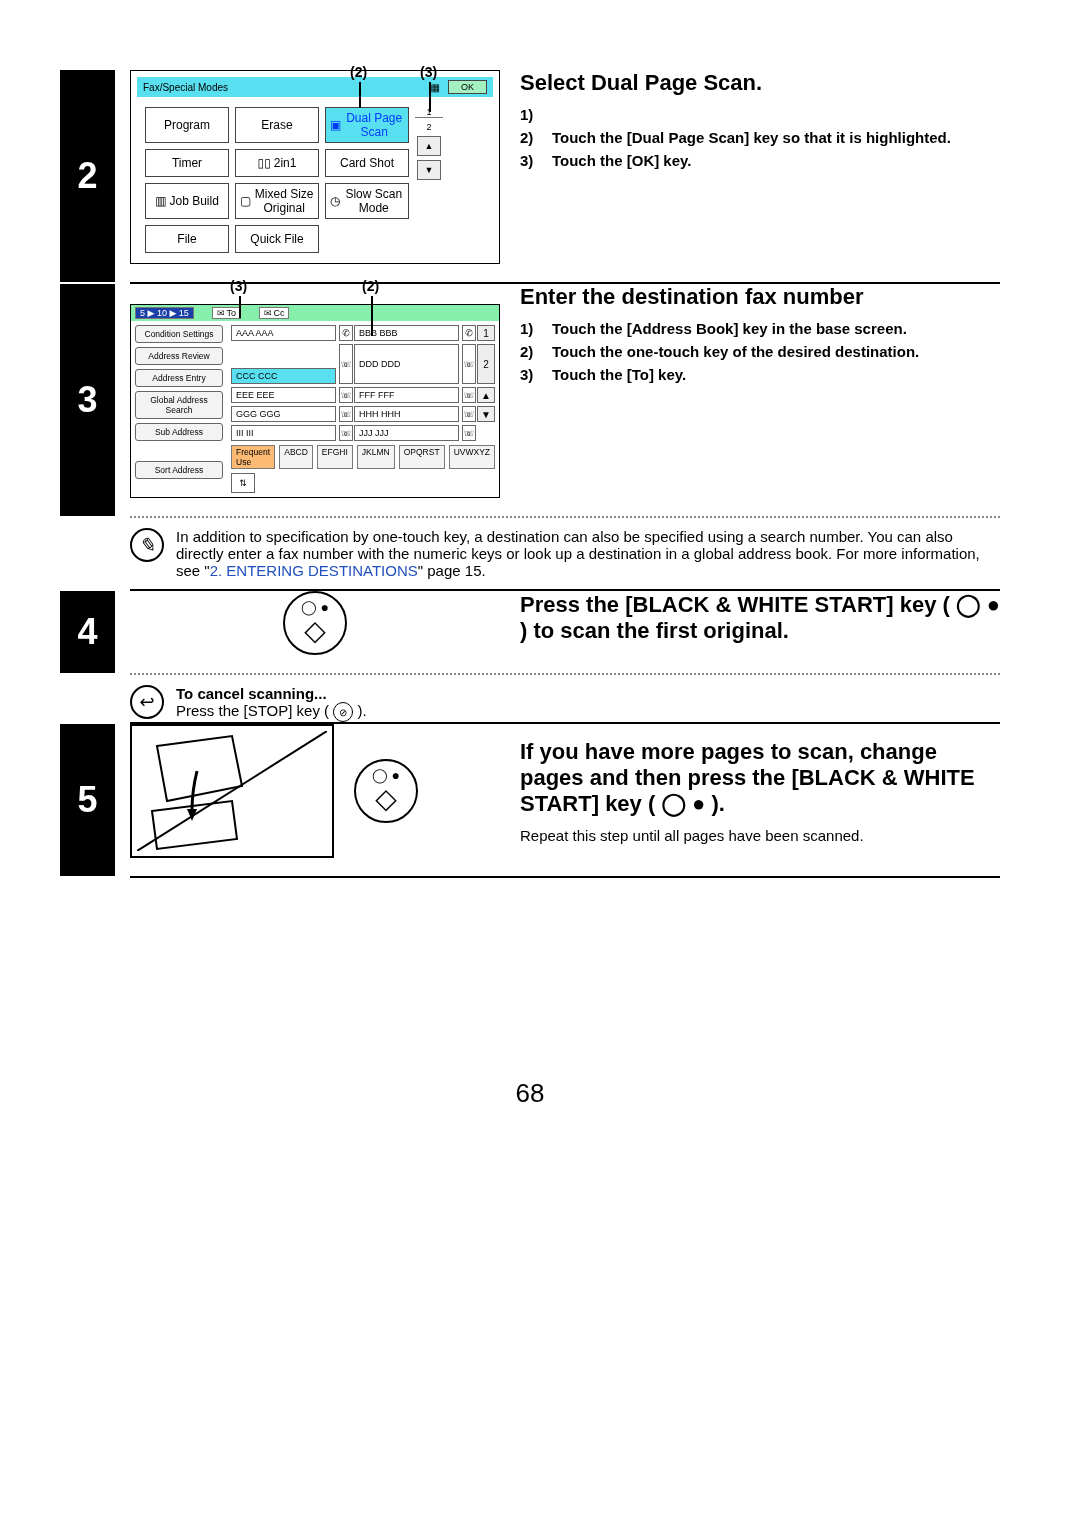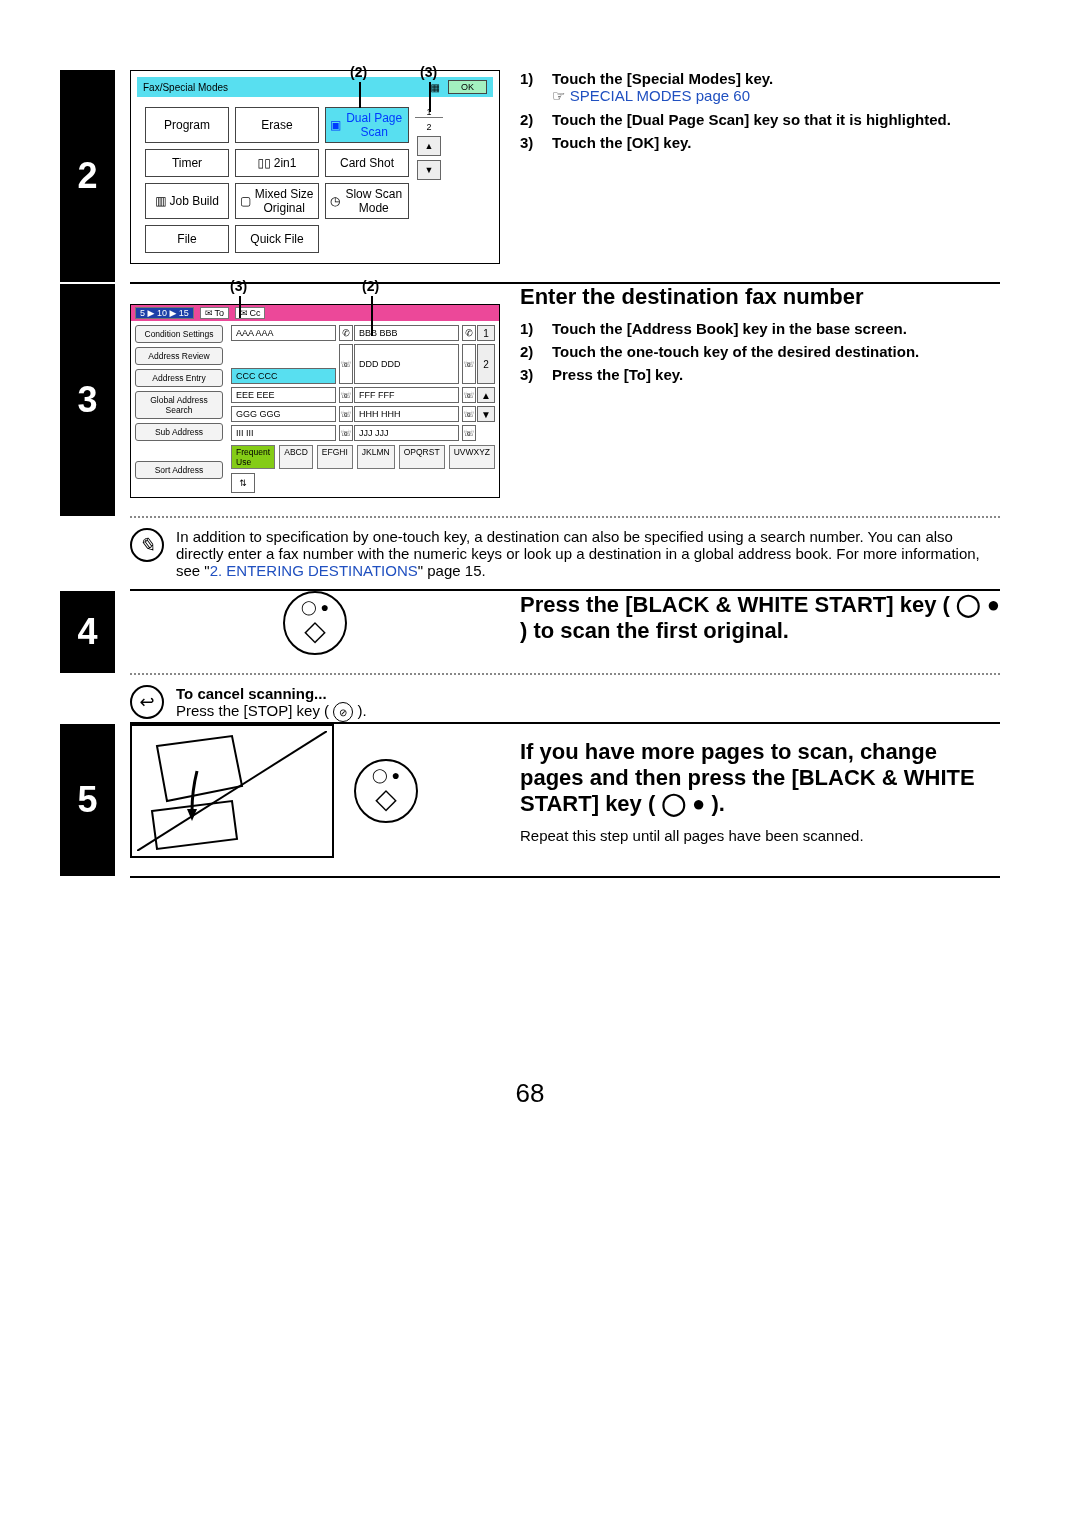--- a/index.html
+++ b/index.html
@@ -147,23 +147,23 @@
   .modes-grid {
     display: grid;
     grid-template-columns: 84px 84px 84px 34px;
     gap: 6px 6px;
     padding: 10px 8px 4px 8px;
     align-items: stretch;
   }
   .modes-grid .btn { min-height: 20px; }
   
   .ab-top {
-    background: #ec4899;
-    display: flex;
-    gap: 6px;
+    background: #86efac;
+    display: flex;
+    gap: 18px;
     align-items: flex-end;
     padding: 2px 4px;
     font-size: 9px;
   }
   .ab-top span { display:flex; align-items:center; gap:2px;}
   .ab-top .tab {
     background:#fff;border:1px solid #777;padding:0 4px;
   }
   .ab-top .tab.sel{background:#1b3fa8;color:#fff;}
   .ab-body {
@@ -190,21 +190,21 @@
     gap:3px 3px;
     font-size:9px;
     align-items:stretch;
   }
   .ab-cell{border:1px solid #666;padding:2px 4px;display:flex;align-items:center;justify-content:space-between;}
   .ab-cell.sel{background:#58dff0;margin-top:24px;}
   .ab-ic{width:12px;border:1px solid #666;display:flex;align-items:center;justify-content:center;font-size:9px;}
   .ab-pg{border:1px solid #666;display:flex;align-items:center;justify-content:center;font-size:10px;background:#eee;}
   .ab-tabs{display:flex;gap:4px;font-size:8.5px;margin-top:4px;}
   .ab-tabs span{border:1px solid #777;padding:1px 4px;background:#f3f3f3;}
-  .ab-tabs span:first-child{background:#84cc16;}
+  .ab-tabs span:first-child{background:#fdba74;}
   
   .note {
     margin-left: 70px;
     border-top: 2px dotted #888;
     padding: 10px 0;
     font-size: 15px;
     display:flex;
     gap:12px;
     align-items:flex-start;
   }
@@ -289,24 +289,24 @@
               <div class="btn">
                   <span>◷</span>
                   <span>Slow Scan Mode</span>
                 </div>
               <div class="btn">File</div>
               <div class="btn">Quick File</div>
             </div>
           </div>
         </div>
         <div class="instr">
+          <div class="title">Select Dual Page Scan.</div>
           <div class="sub-list">
             <div class="row">
                 <span class="n">1)</span>
-                <div><span>Touch the [Special Modes] key.</span><br><span class="pointer-icon">☞</span> <span class="link">SPECIAL MODES</span><span class="link"> page 60</span></div>
               </div>
             <div class="row">
                 <span class="n">2)</span>
                 <div>Touch the [Dual Page Scan] key so that it is highlighted.</div>
               </div>
             <div class="row">
                 <span class="n">3)</span>
                 <div>Touch the [OK] key.</div>
               </div>
           </div>
@@ -398,21 +398,21 @@
             <div class="row">
                 <span class="n">1)</span>
                 <div>Touch the [Address Book] key in the base screen.</div>
               </div>
             <div class="row">
                 <span class="n">2)</span>
                 <div>Touch the one-touch key of the desired destination.</div>
               </div>
             <div class="row">
                 <span class="n">3)</span>
-                <div>Press the [To] key.</div>
+                <div>Touch the [To] key.</div>
               </div>
           </div>
         </div>
       </div>
 
     </div>
   </div>
   <div class="note">
     <div class="note-icon">✎</div>
     <div><span>In addition to specification by one-touch key, a destination can also be specified using a search number. You can also directly enter a fax number with the numeric keys or look up a destination in a global address book. For more information, see "</span><span class="link">2. ENTERING DESTINATIONS</span><span>" page 15.</span></div>

